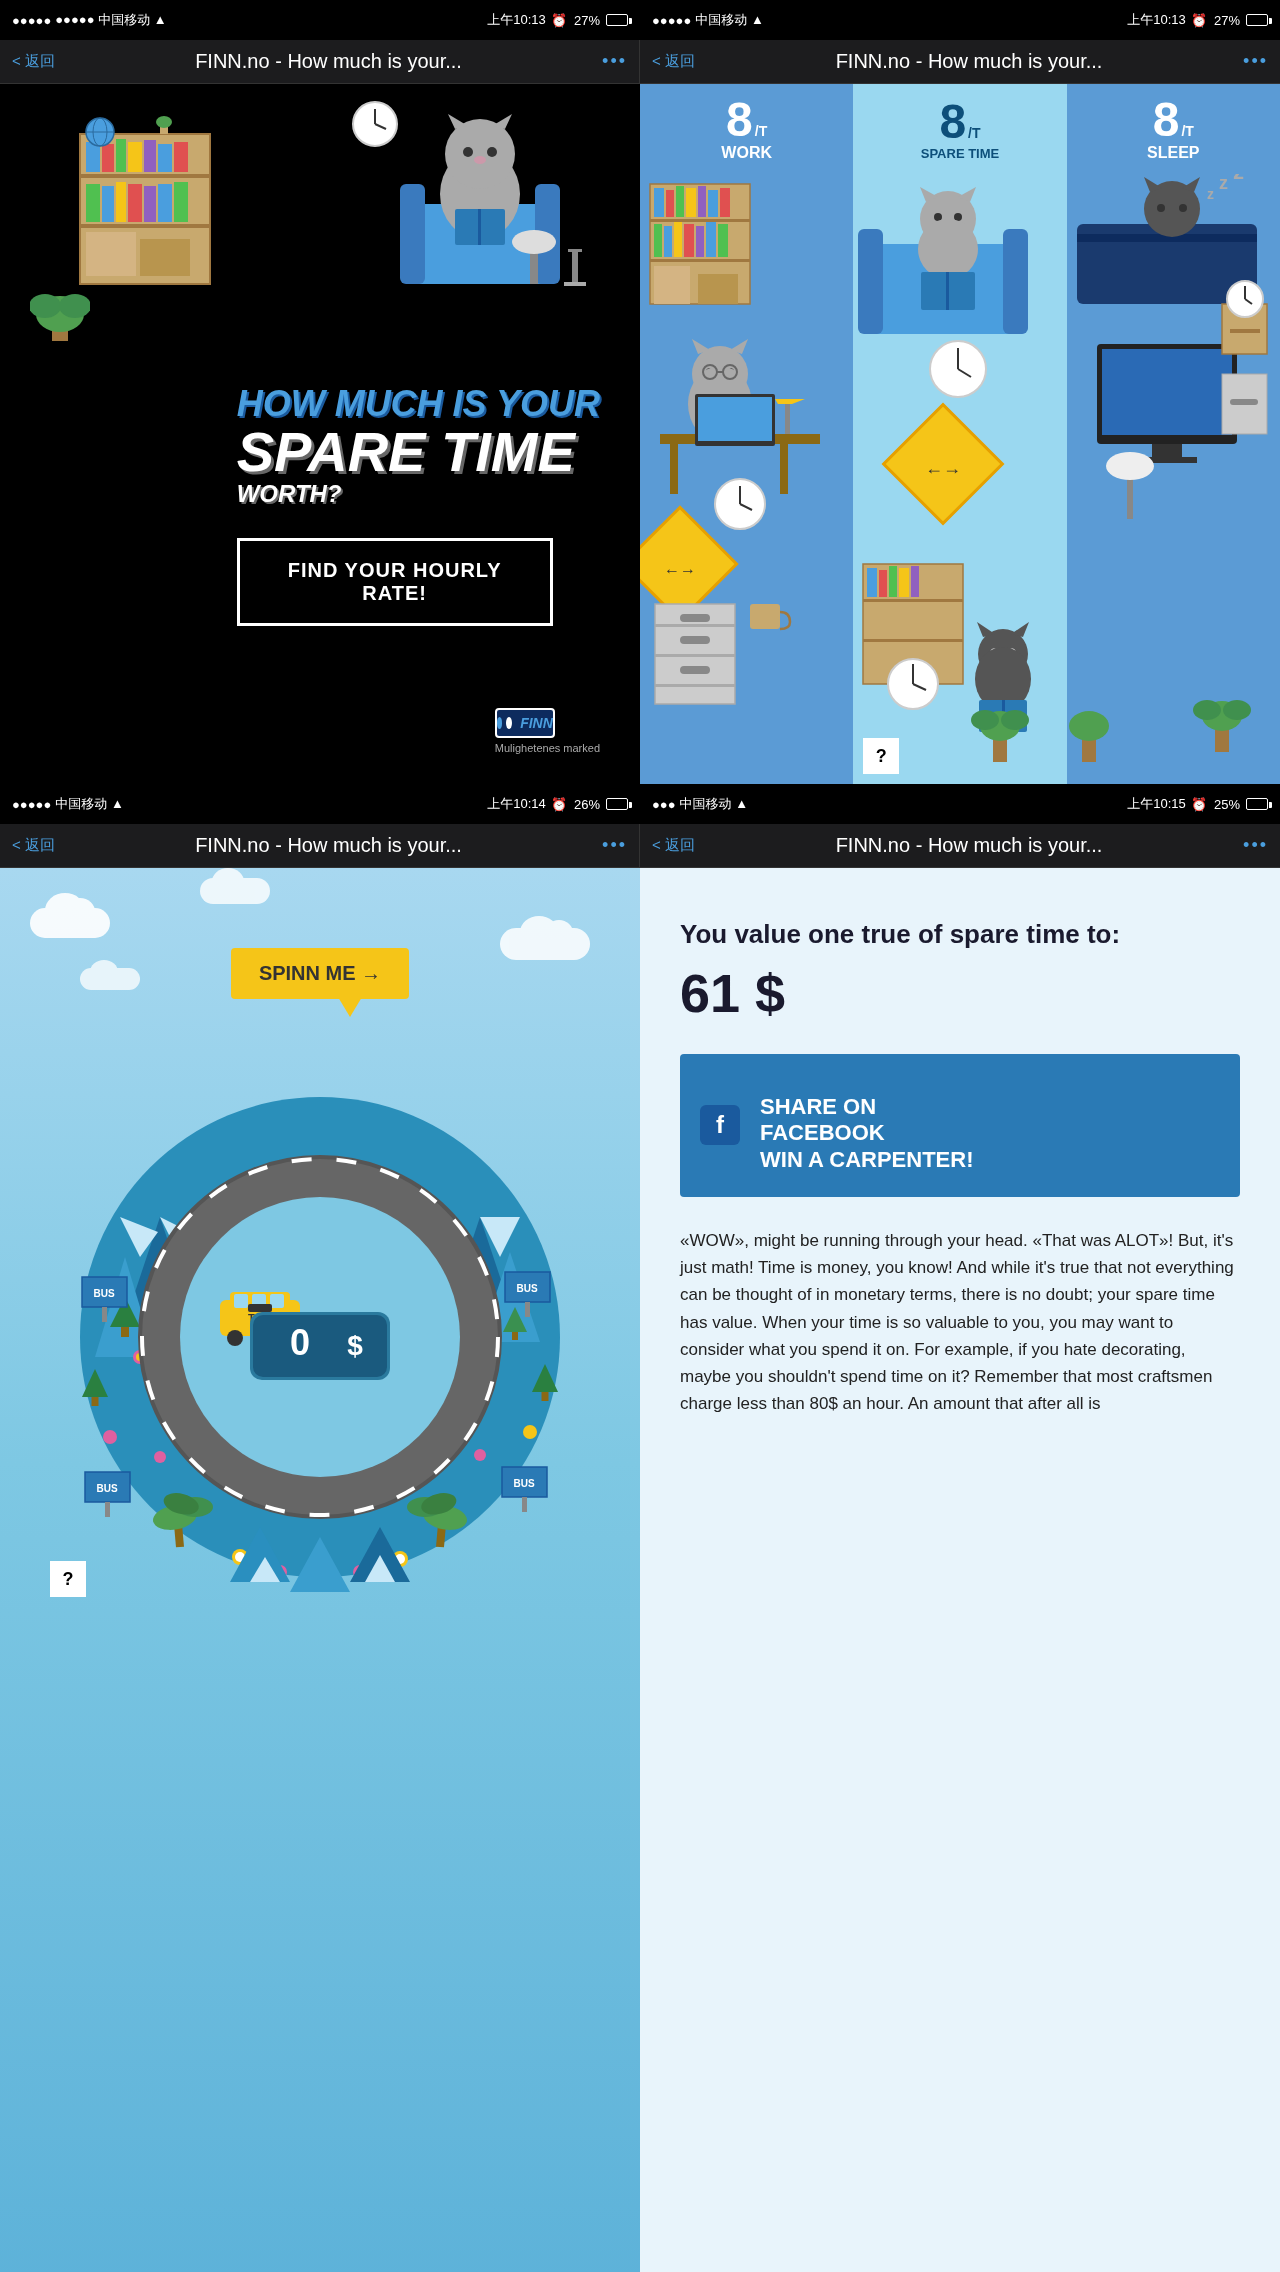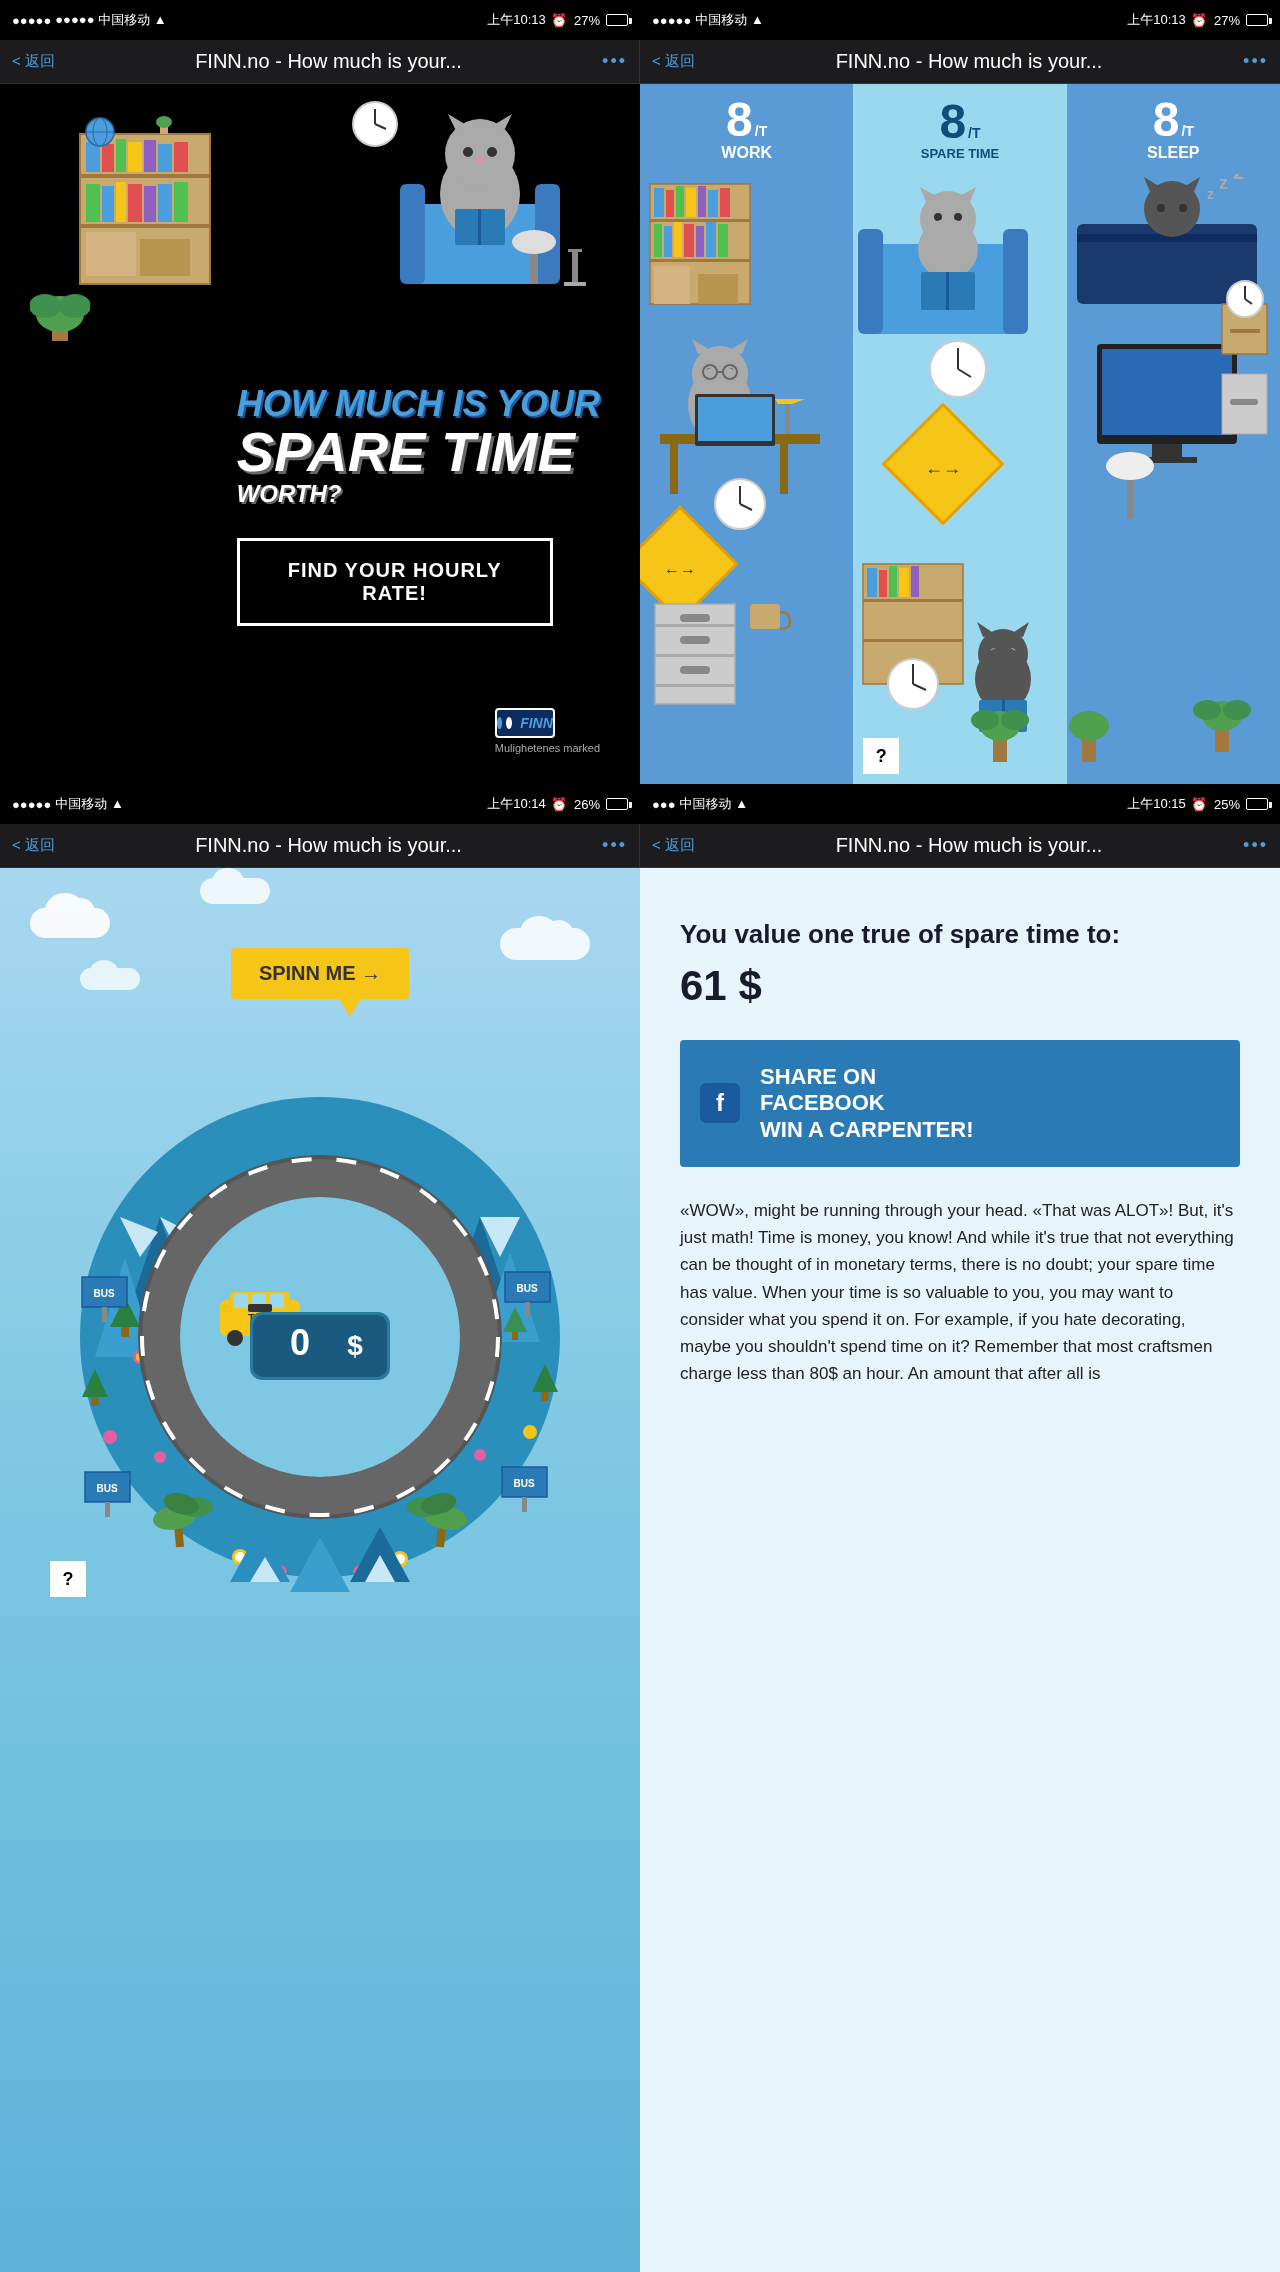--- a/index.html
+++ b/index.html
@@ -303,21 +303,21 @@
 
     .result-heading {
       font-size: 26px;
       font-weight: bold;
       color: #1a1a2e;
       line-height: 1.3;
       margin-bottom: 10px;
     }
 
     .result-value {
-      font-size: 42px;
+      font-size: 54px;
       font-weight: 900;
       color: #1a1a2e;
       margin-bottom: 30px;
     }
 
     .fb-share-btn {
       width: 100%;
       background: #2a7ab5;
       color: #fff;
       border: none;
@@ -345,20 +345,21 @@
     }
 
     .fb-text {
       text-align: left;
     }
     .fb-text-main {
       font-size: 22px;
       font-weight: 900;
       text-transform: uppercase;
       line-height: 1.2;
+      margin-top: 16px;
     }
 
     .result-body-text {
       font-size: 17px;
       color: #222;
       line-height: 1.6;
     }
   </style>
 </head>
 <body>

